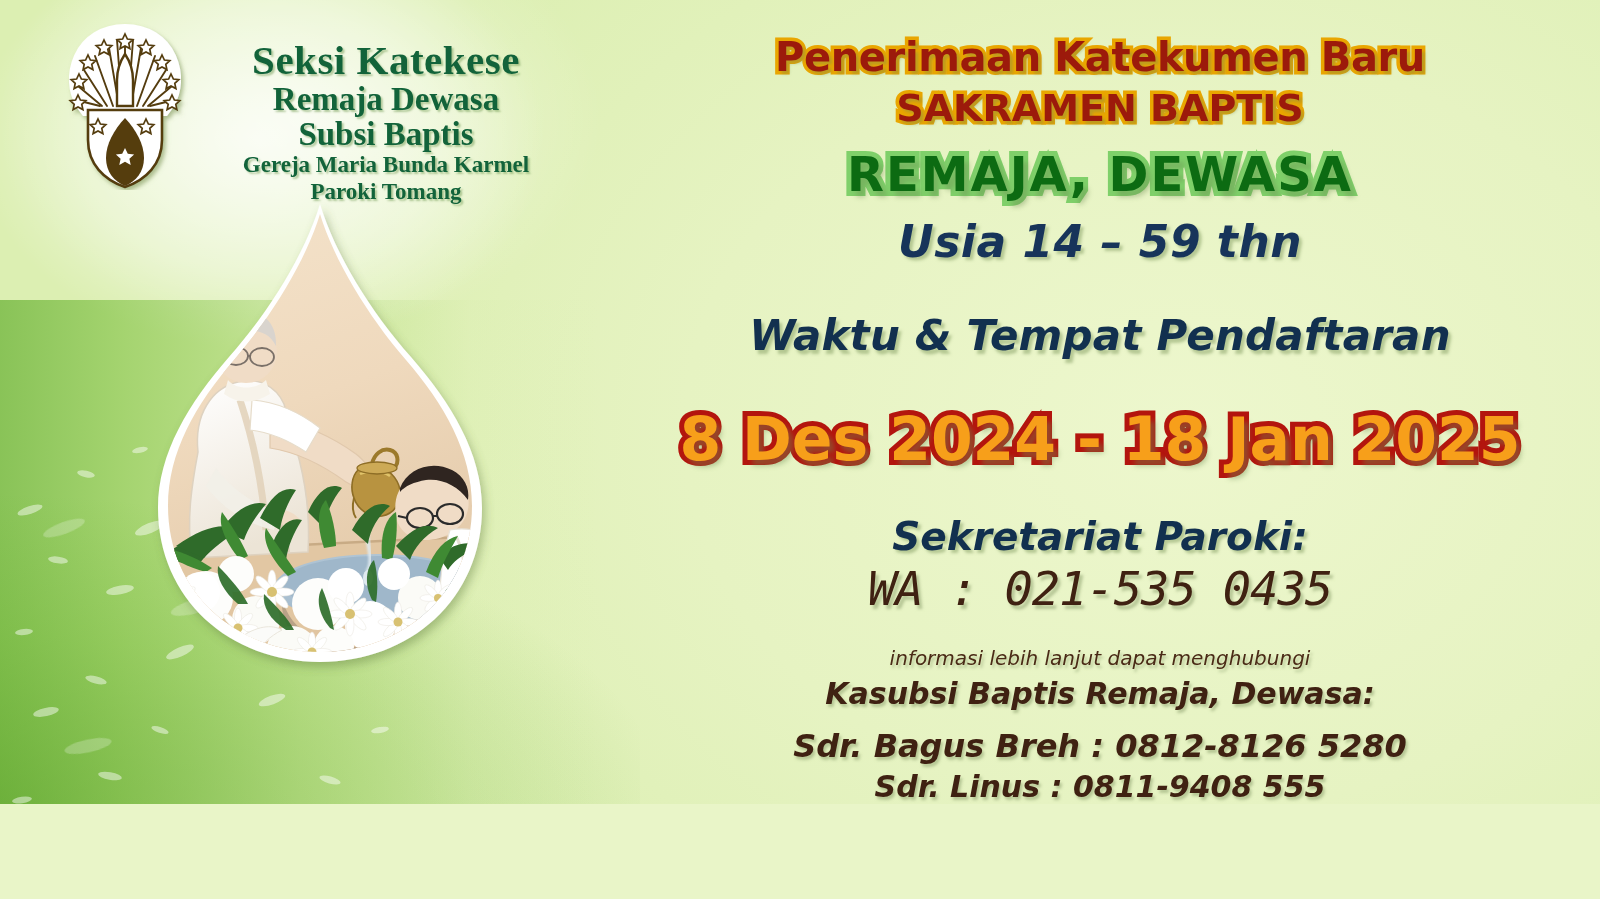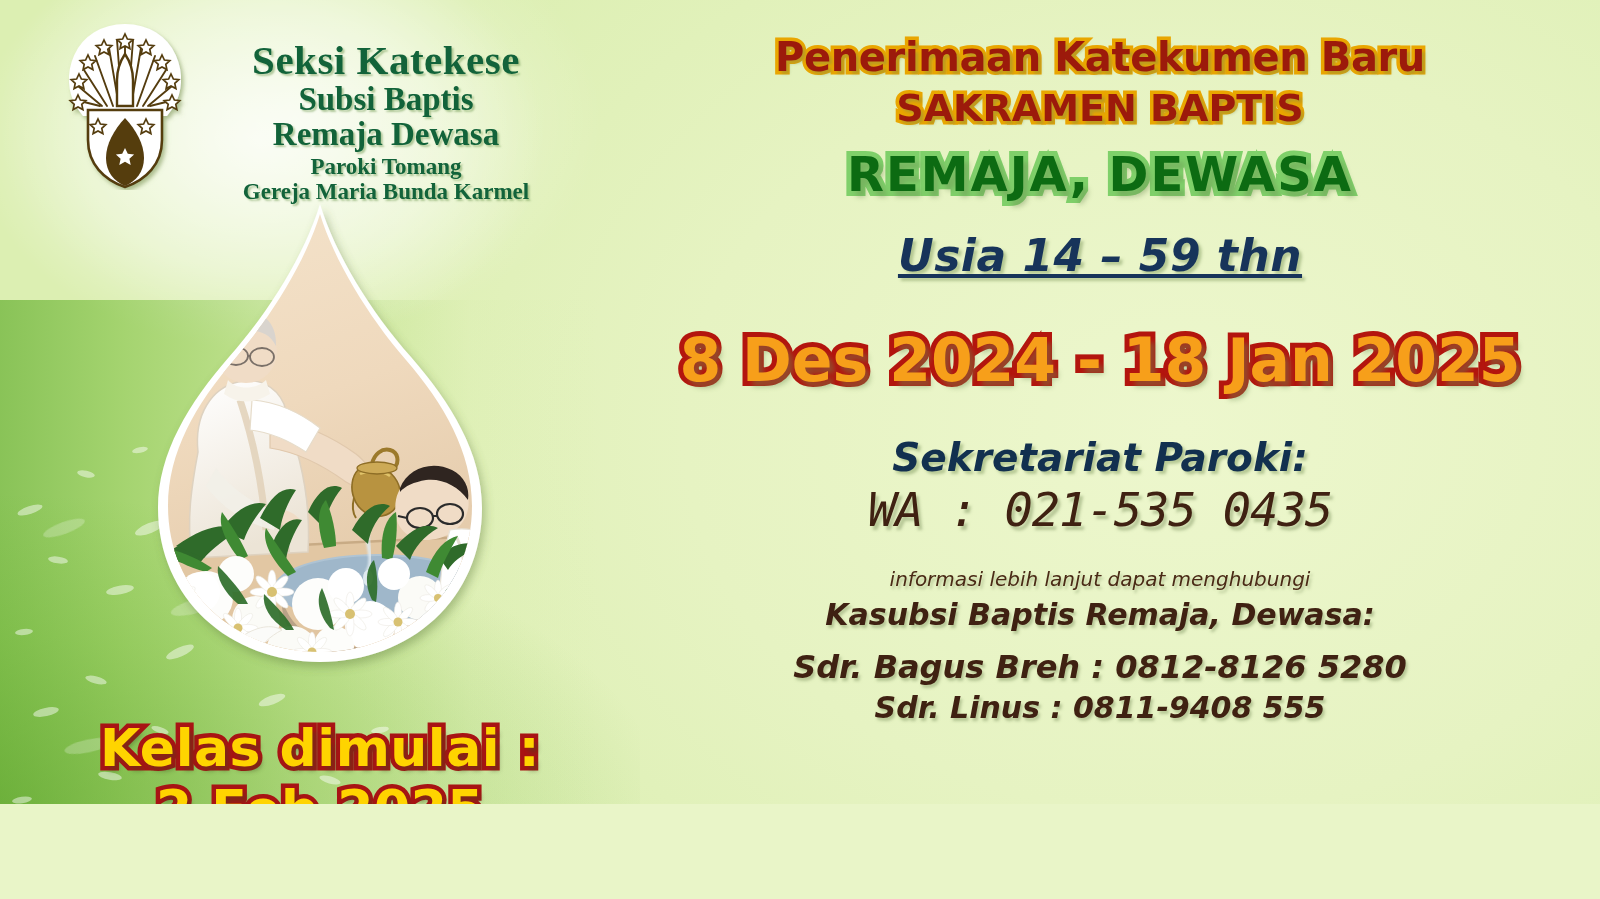--- a/index.html
+++ b/index.html
@@ -75,23 +75,22 @@
     text-shadow:3px 3px 3px rgba(120,140,80,.40);
   }
   .l-rem{
     font-family:"DejaVu Sans", sans-serif;font-weight:bold;
     font-size:48px;color:#0C6B12;margin-top:16px;letter-spacing:2px;
     -webkit-text-stroke:10px #7FD06A;paint-order:stroke fill;
     text-shadow:5px 6px 5px rgba(110,140,80,.42);
   }
   .l-usia{
     font-family:"DejaVu Sans", sans-serif;font-weight:bold;font-style:italic;
-    font-size:44px;color:#17345A;margin-top:28px;letter-spacing:.5px;
+    font-size:44px;color:#17345A;margin-top:14px;letter-spacing:.5px;
     text-shadow:3px 3px 3px rgba(130,155,95,.50);
-    text-decoration:underline;
   }
   .l-waktu{
     font-family:"DejaVu Sans", sans-serif;font-weight:bold;font-style:italic;
     font-size:42px;color:#12304F;margin-top:44px;letter-spacing:.2px;
     text-shadow:3px 4px 3px rgba(130,155,95,.50);
   }
   .l-tgl{
     font-family:"DejaVu Sans", sans-serif;font-weight:bold;
     font-size:60px;color:#F79F1A;margin-top:44px;letter-spacing:0px;
     -webkit-text-stroke:10px #B3150E;paint-order:stroke fill;
@@ -223,24 +222,24 @@
           <path d="M36 97 l2.4 5 5.4.6 -4 3.7 1.1 5.3 -4.9-2.7 -4.9 2.7 1.1-5.3 -4-3.7 5.4-.6 z"></path>
           <path d="M84 97 l2.4 5 5.4.6 -4 3.7 1.1 5.3 -4.9-2.7 -4.9 2.7 1.1-5.3 -4-3.7 5.4-.6 z"></path>
         </g>
 
         <path d="M63 126 l2.8 5.8 6.3.7 -4.7 4.3 1.3 6.2 -5.7-3.2 -5.7 3.2 1.3-6.2 -4.7-4.3 6.3-.7 z" fill="#ffffff"></path>
       </g>
     </svg>
 
     <div id="logo-text">
       <div class="lg lg1">Seksi Katekese</div>
+      <div class="lg lg3">Remaja Dewasa</div>
       <div class="lg lg2">Subsi Baptis</div>
-      <div class="lg lg3">Remaja Dewasa</div>
+      <div class="lg lg5">Gereja Maria Bunda Karmel</div>
       <div class="lg lg4">Paroki Tomang</div>
-      <div class="lg lg5">Gereja Maria Bunda Karmel</div>
     </div>
   </div>
 
   <div id="drop-wrap">
     <svg id="drop-photo" viewBox="0 0 400 510">
       <defs>
         <clipPath id="dropclip">
           <path d="M200 14 C214 60 248 116 286 160 C324 204 352 252 352 306 C352 392 284 452 200 452 C116 452 48 392 48 306 C48 252 76 204 114 160 C152 116 186 60 200 14 Z"></path>
         </clipPath>
         <linearGradient id="wallgrad" x1="0" y1="0" x2="0.25" y2="1">
@@ -476,31 +475,28 @@
             <path d="M338 452 C350 440 358 430 358 420 C348 430 340 440 334 450 Z"></path>
           </g>
 
           <path d="M120 438 C136 426 152 424 162 430 C150 436 140 446 134 456 C126 452 122 446 120 438 Z" fill="#fbfbf9" stroke="#eae6dc" stroke-width="1"></path>
           <path d="M228 468 C244 458 258 458 266 464 C254 468 244 476 238 484 C232 480 229 474 228 468 Z" fill="#fbfbf9" stroke="#eae6dc" stroke-width="1"></path>
         </g>
       </g>
     </svg>
   </div>
 
-  <div id="kelas">
-    <div class="kelas-line">Kelas dimulai :</div>
-    <div class="kelas-line">2 Feb  2025</div>
-  </div>
 
   <div id="right">
     <div class="l-pen">Penerimaan Katekumen Baru</div>
     <div class="l-sak">SAKRAMEN BAPTIS</div>
     <div class="l-rem">REMAJA, DEWASA</div>
     <div class="l-usia">Usia 14 – 59 thn</div>
 
+    <div class="l-waktu">Waktu &amp; Tempat Pendaftaran</div>
     <div class="l-tgl">8 Des 2024 - 18 Jan 2025</div>
 
     <div class="l-sek">Sekretariat Paroki:</div>
     <div class="l-tel2">WA : 021-535 0435</div>
 
     <div class="l-info">informasi lebih lanjut dapat menghubungi</div>
     <div class="l-kasubsi">Kasubsi Baptis Remaja, Dewasa:</div>
     <div class="l-sdr">Sdr. Bagus Breh : 0812-8126 5280</div>
     <div class="l-sdr2">Sdr. Linus : 0811-9408 555</div>
   </div>

